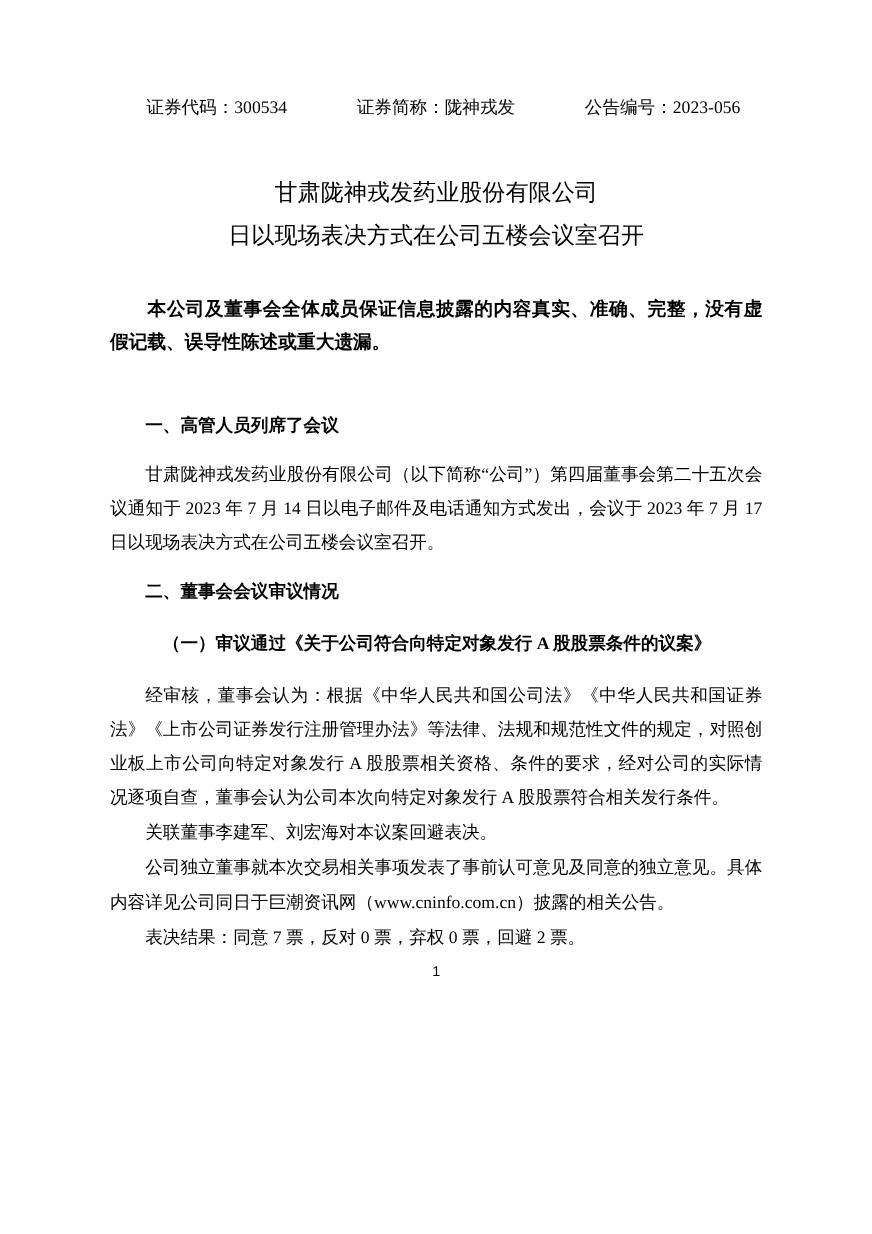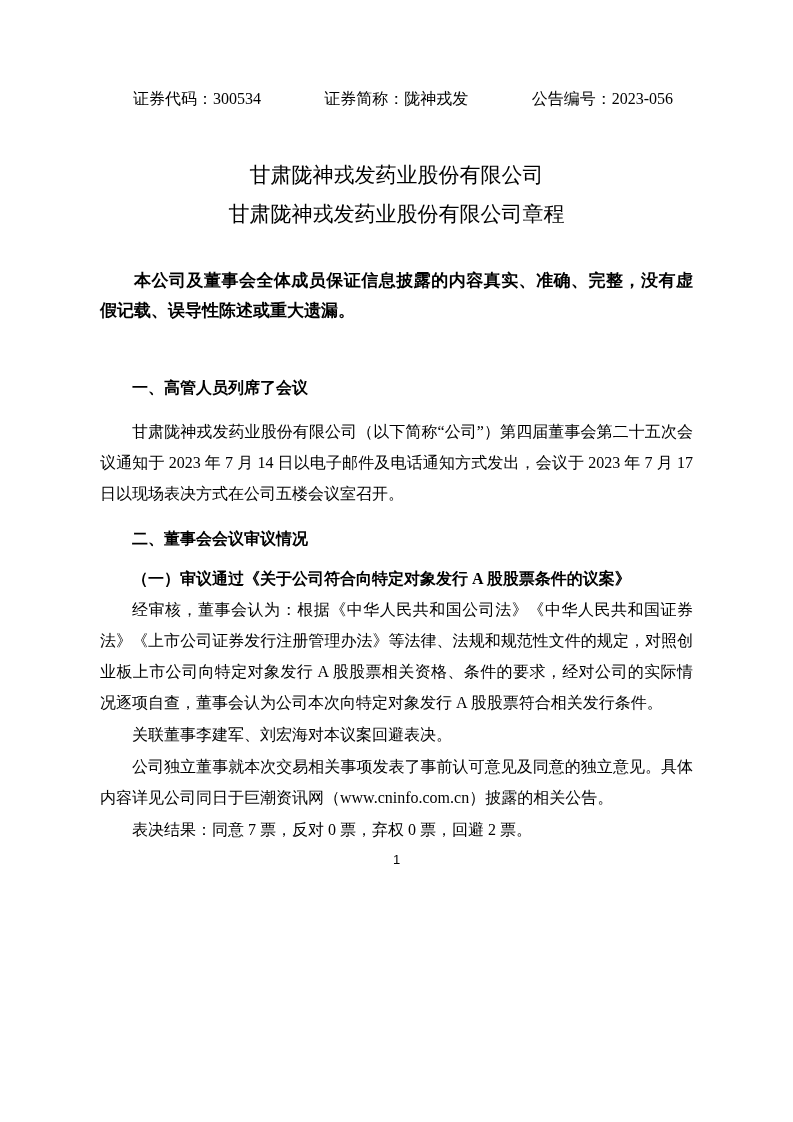--- a/index.html
+++ b/index.html
@@ -54,21 +54,21 @@
     margin: 46px 0 13px 0;
     font-weight: bold;
     font-size: 16px;
     line-height: 31px;
     text-indent: 2em;
   }
   .sec-heading.tight {
     margin: 14px 0 9px 0;
   }
   .item-heading {
-    margin: 0;
+    margin: 16px;
     font-weight: bold;
     font-size: 16px;
     line-height: 31px;
     text-indent: 2em;
   }
   
   .para {
     margin: 0;
     font-size: 16px;
     line-height: 31px;
@@ -91,21 +91,21 @@
 <div class="page">
 
   <div class="doc-header">
     <span>证券代码：300534</span>
     <span>证券简称：陇神戎发</span>
     <span>公告编号：2023-056</span>
   </div>
 
   <div class="doc-title">
     <span class="t-line">甘肃陇神戎发药业股份有限公司</span>
-    <span class="t-line">甘肃陇神戎发药业股份有限公司章程</span>
+    <span class="t-line">日以现场表决方式在公司五楼会议室召开</span>
   </div>
 
   <p class="disclaimer">本公司及董事会全体成员保证信息披露的内容真实、准确、完整，没有虚假记载、误导性陈述或重大遗漏。</p>
 
   <h3 class="sec-heading">一、高管人员列席了会议</h3>
 
   <p class="para">甘肃陇神戎发药业股份有限公司（以下简称“公司”）第四届董事会第二十五次会议通知于 2023 年 7 月 14 日以电子邮件及电话通知方式发出，会议于 2023 年 7 月 17 日以现场表决方式在公司五楼会议室召开。</p>
 
   <h3 class="sec-heading tight">二、董事会会议审议情况</h3>
 

